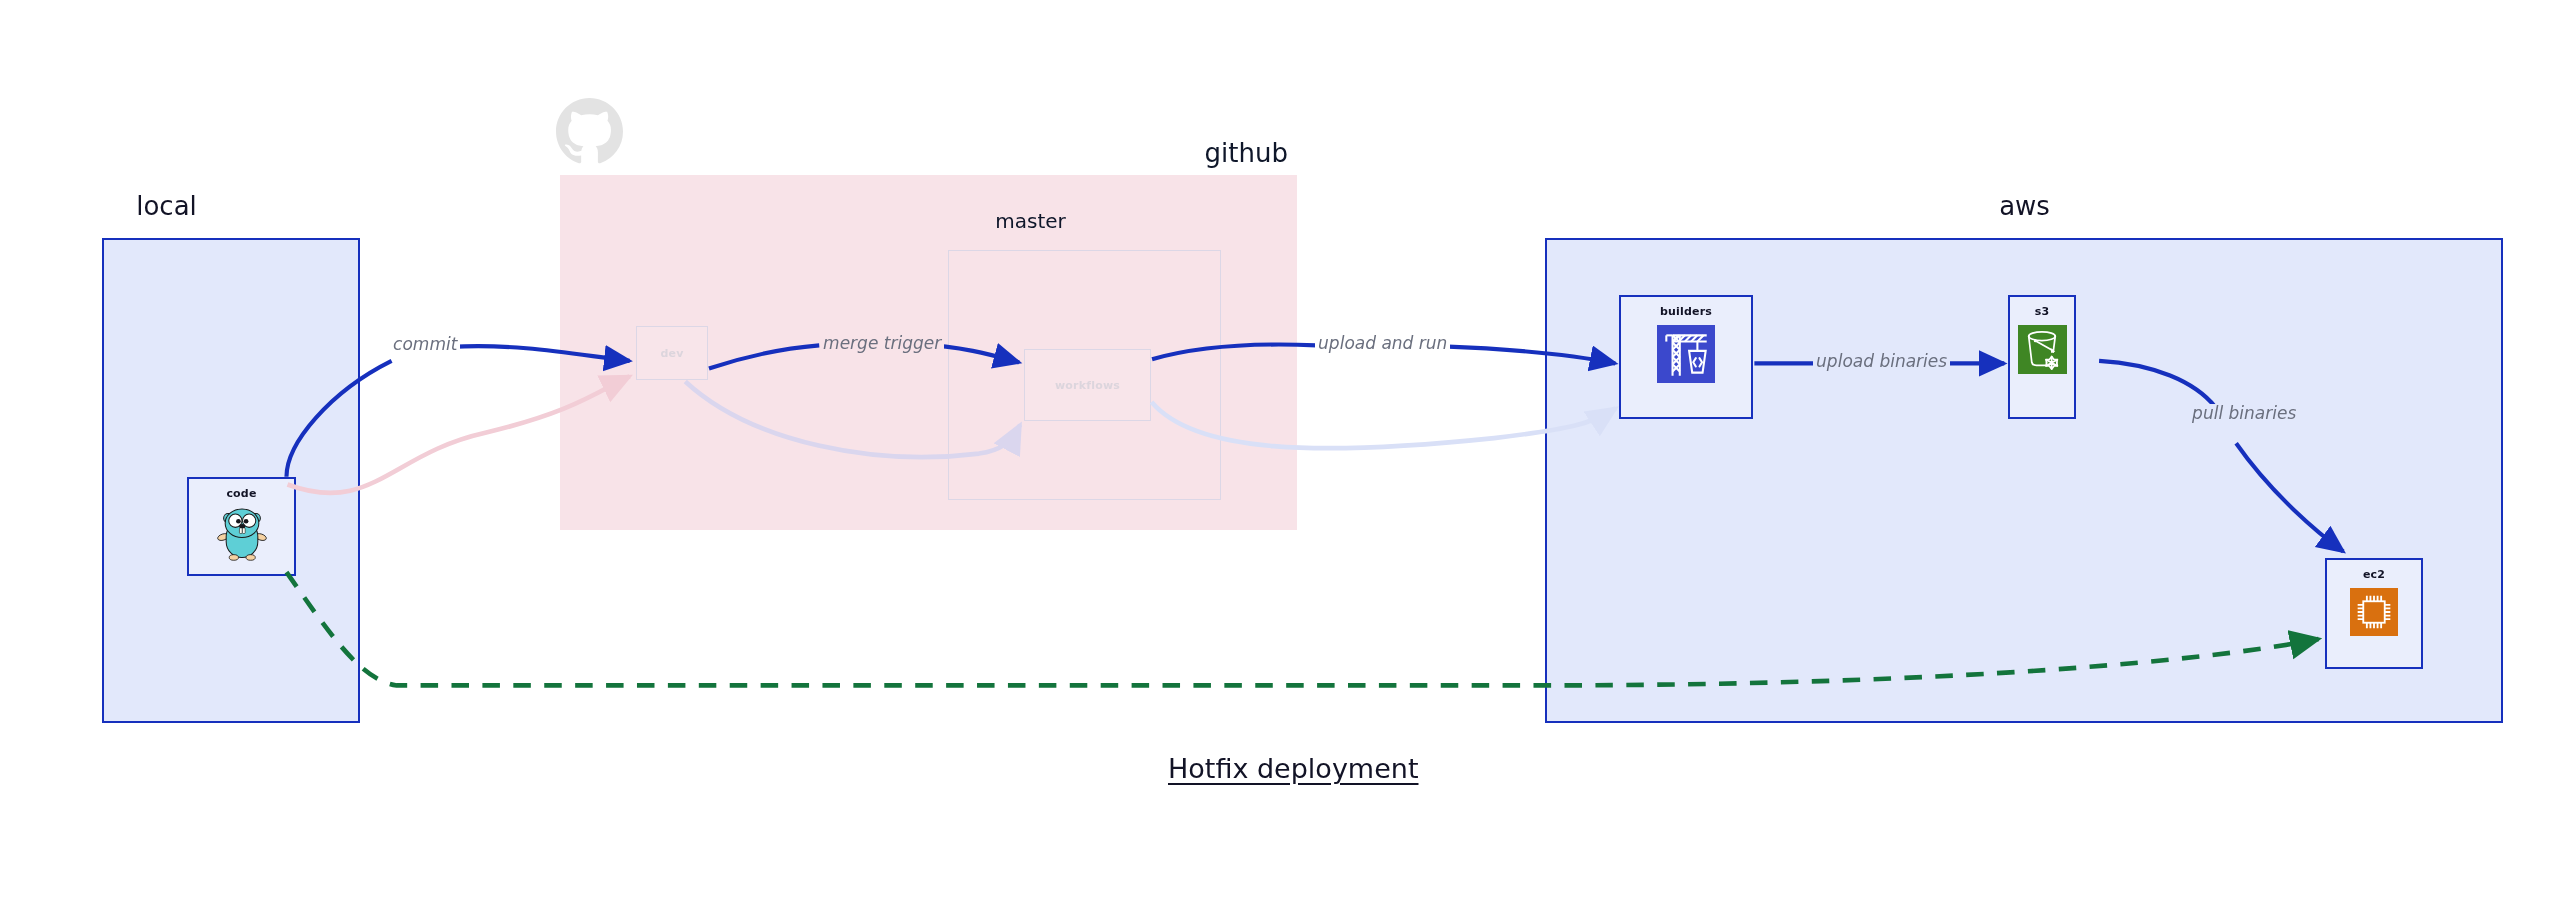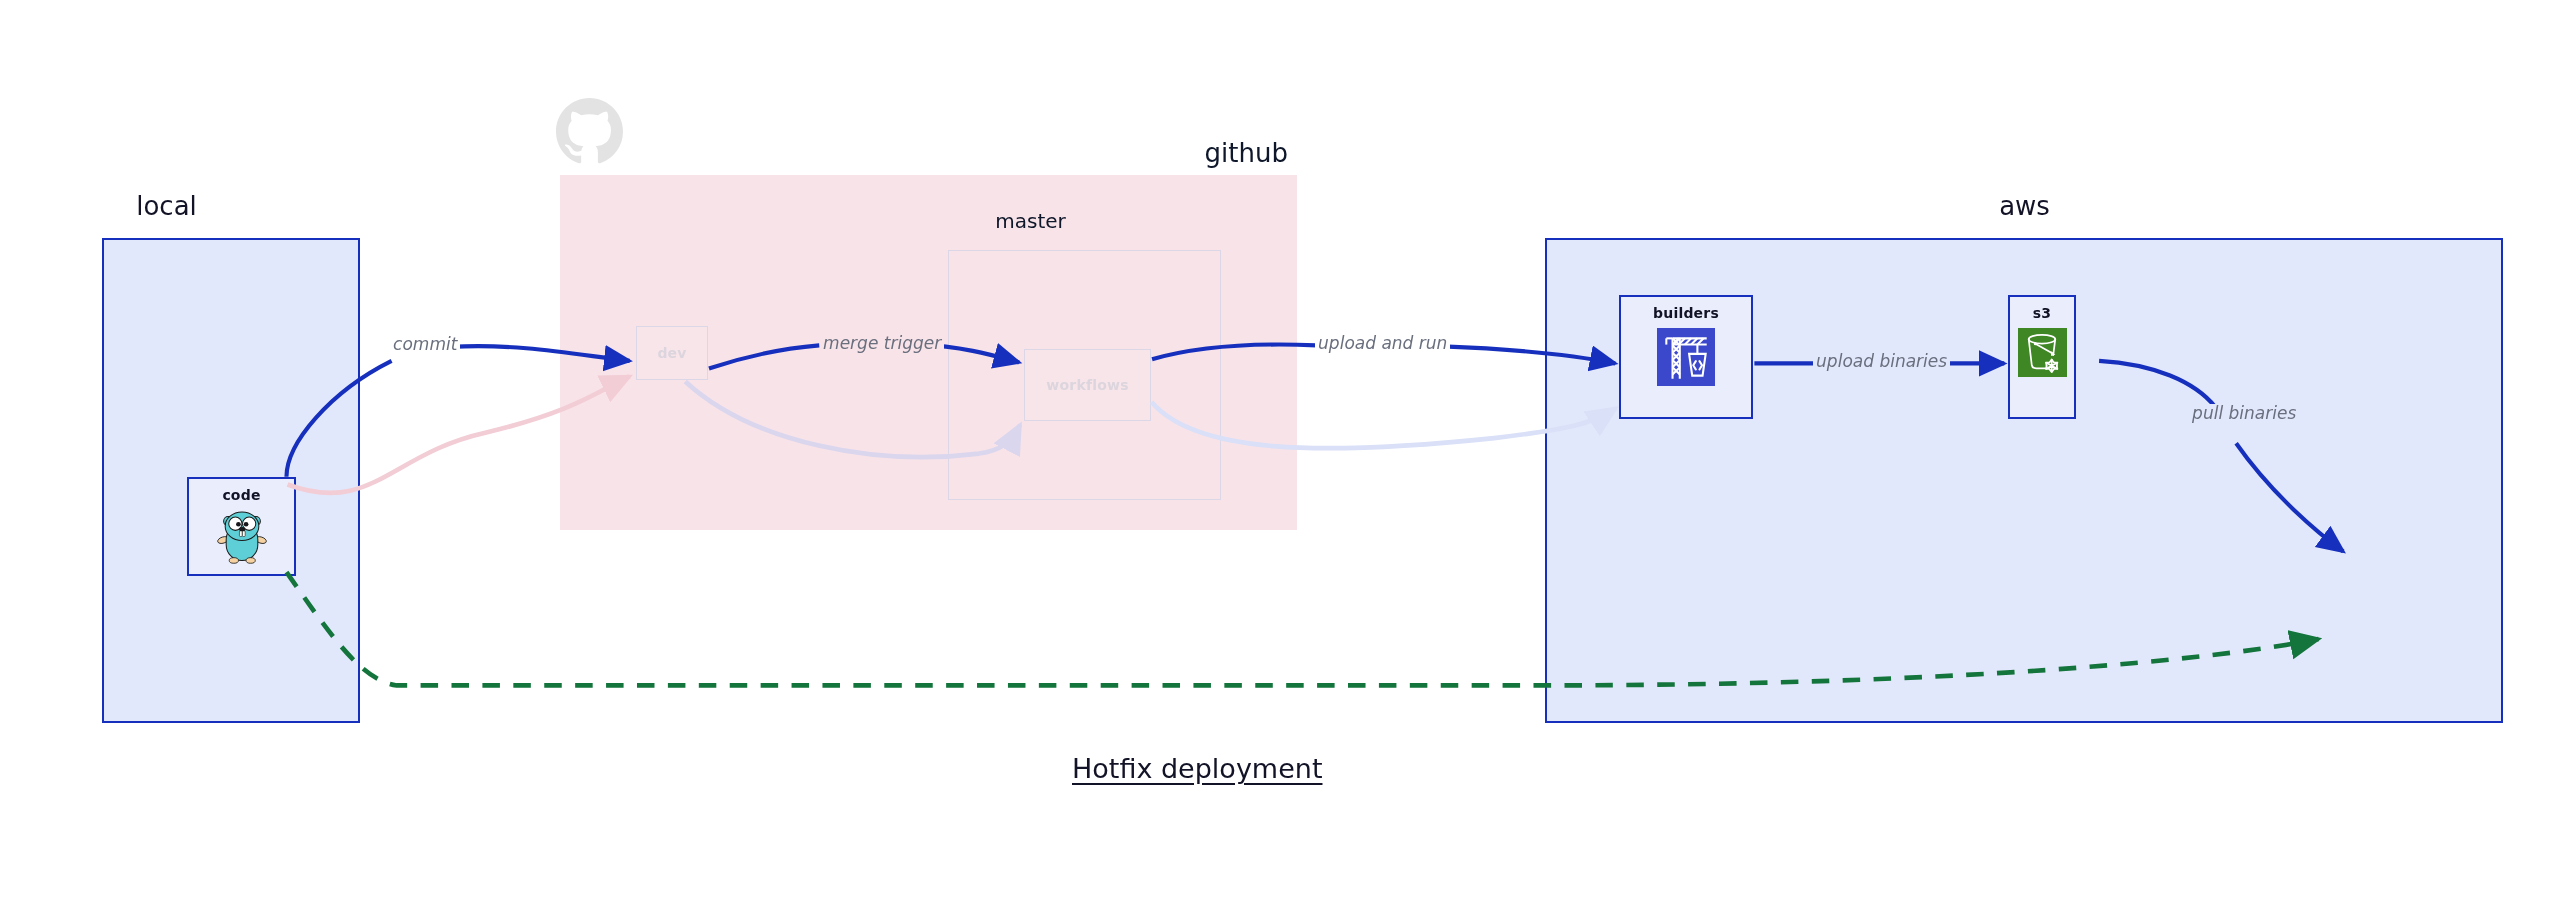--- a/index.html
+++ b/index.html
@@ -54,21 +54,21 @@
   .node {
     position: absolute;
     box-sizing: border-box;
     background: #eaeefc;
     border: 2.6px solid #1630bd;
     display: flex;
     flex-direction: column;
     align-items: center;
   }
   .node-label {
-    font-size: 14px;
+    font-size: 11px;
     font-weight: bold;
     color: #121326;
     margin-top: 8.2px;
     letter-spacing: 0.2px;
     white-space: nowrap;
   }
   .node-icon {
     margin-top: 7.2px;
     display: block;
   }
@@ -239,20 +239,38 @@
         <path d="M64 45 L73 52 L65 55 Z" fill="#ffffff" stroke="none"></path>
 
         <path d="M66 62 L66 86 M55 68 L77 80 M77 68 L55 80"></path>
         <path d="M66 62 L62 67 M66 62 L70 67 M66 86 L62 81 M66 86 L70 81"></path>
         <path d="M55 68 L56 74 M55 68 L61 68 M77 80 L71 80 M77 80 L76 74"></path>
         <path d="M77 68 L71 68 M77 68 L76 74 M55 80 L56 74 M55 80 L61 80"></path>
       </g>
     </svg>
   </div>
 
+  <div class="node" style="left:2325px; top:558px; width:98px; height:111px;">
+    <span class="node-label">ec2</span>
+
+    <svg class="node-icon" width="48" height="48" viewBox="0 0 94 94">
+      <rect x="0" y="0" width="94" height="94" fill="#d9700f"></rect>
+      <g fill="none" stroke="#ffffff" stroke-width="3.6">
+        <rect x="26" y="26" width="42" height="42"></rect>
+
+        <path d="M33 26 L33 15 M40 26 L40 15 M47 26 L47 15 M54 26 L54 15 M61 26 L61 15"></path>
+
+        <path d="M33 68 L33 79 M40 68 L40 79 M47 68 L47 79 M54 68 L54 79 M61 68 L61 79"></path>
+
+        <path d="M26 33 L15 33 M26 40 L15 40 M26 47 L15 47 M26 54 L15 54 M26 61 L15 61"></path>
+
+        <path d="M68 33 L79 33 M68 40 L79 40 M68 47 L79 47 M68 54 L79 54 M68 61 L79 61"></path>
+      </g>
+    </svg>
+  </div>
 
   <svg id="wires" viewBox="0 0 5054 1750">
     <defs>
       <marker id="arrow-blue" markerWidth="9" markerHeight="9" refX="6.2" refY="3.2" orient="auto">
         <path d="M0,0 L7,3.2 L0,6.4 Z" fill="#1630bd"></path>
       </marker>
       <marker id="arrow-green" markerWidth="9" markerHeight="9" refX="6.2" refY="3.2" orient="auto">
         <path d="M0,0 L7,3.2 L0,6.4 Z" fill="#13743c"></path>
       </marker>
       <marker id="arrow-pink" markerWidth="9" markerHeight="9" refX="6.2" refY="3.2" orient="auto">
@@ -289,16 +307,16 @@
 
     <path d="M556 1110 C 640 1230, 700 1320, 770 1330 L 2980 1330 C 3800 1330, 4300 1280, 4500 1240" fill="none" stroke="#13743c" stroke-width="9" stroke-dasharray="34 26" stroke-linecap="butt" marker-end="url(#arrow-green)"></path>
   </svg>
 
   <div class="edge-label" style="left:390px; top:335px;">commit</div>
   <div class="edge-label on-github" style="left:820px; top:334px;">merge trigger</div>
   <div class="edge-label" style="left:1315px; top:334px;">upload and run</div>
   <div class="edge-label on-aws" style="left:1813px; top:352px;">upload binaries</div>
   <div class="edge-label on-aws" style="left:2189px; top:404px;">pull binaries</div>
 
-  <div class="caption" style="left:1072px; top:753px;">Hotfix deployment</div>
+  <div class="caption" style="left:1168px; top:753px;">Hotfix deployment</div>
 
 </div>
 
 
 </body></html>

